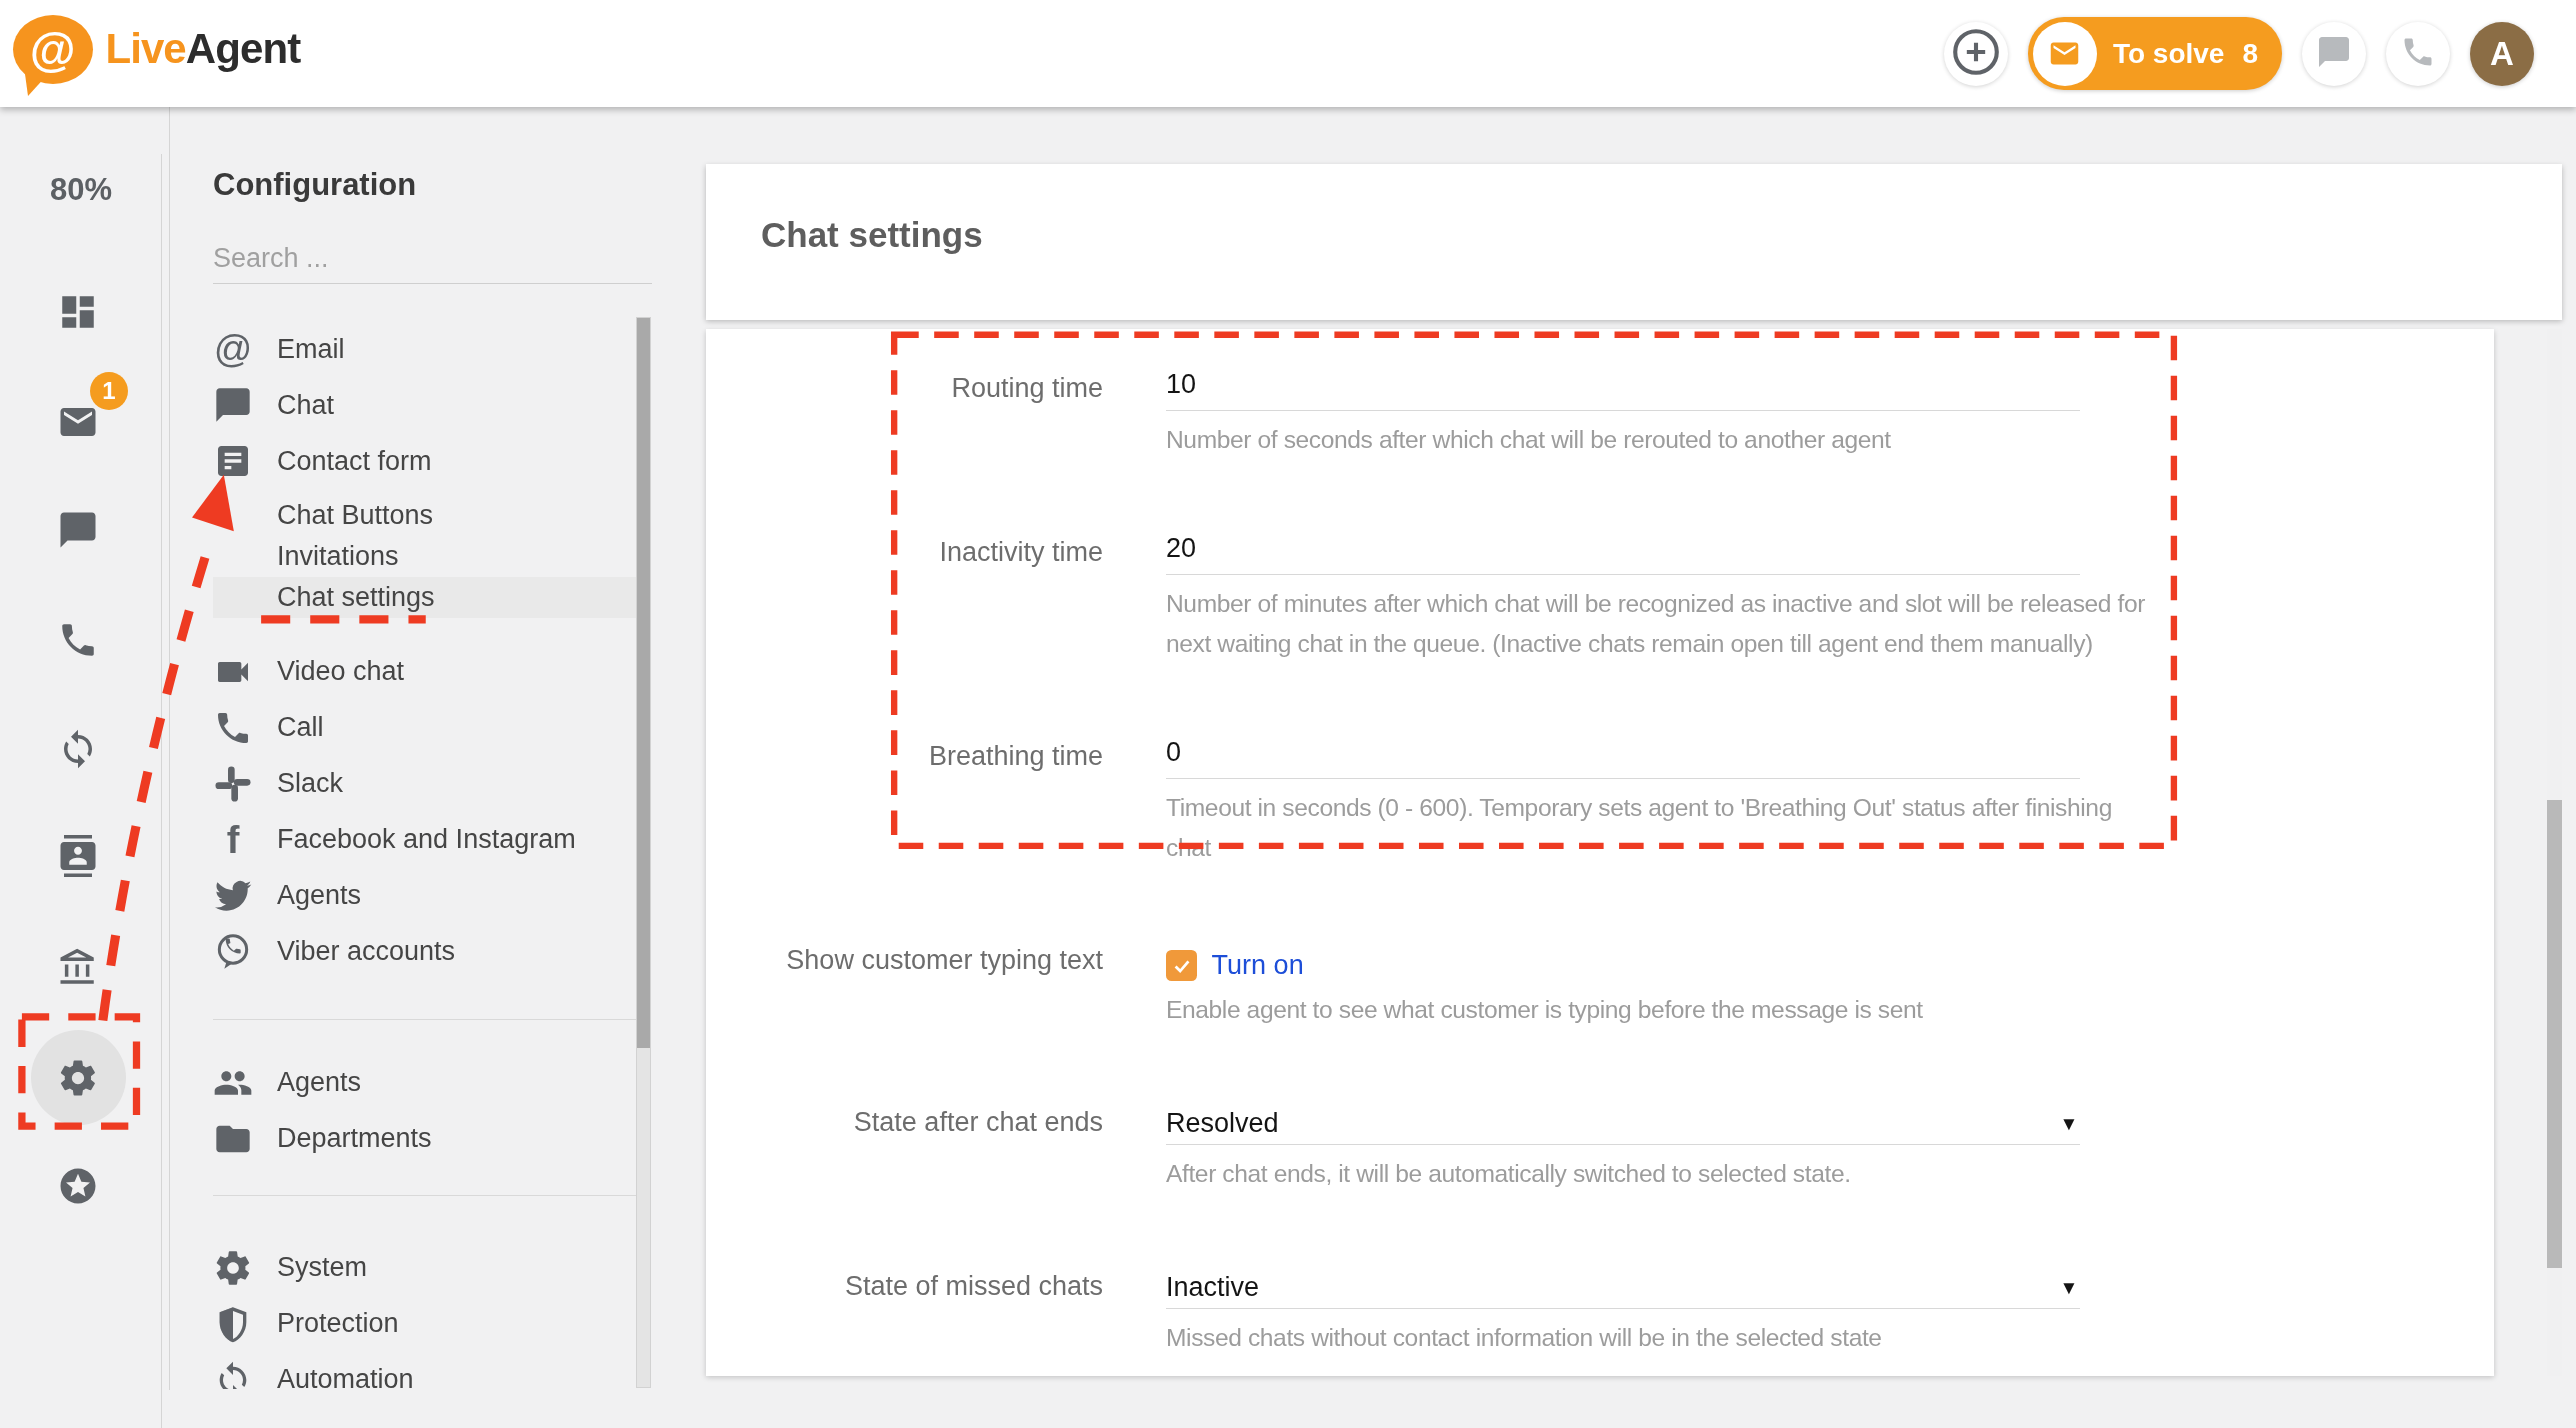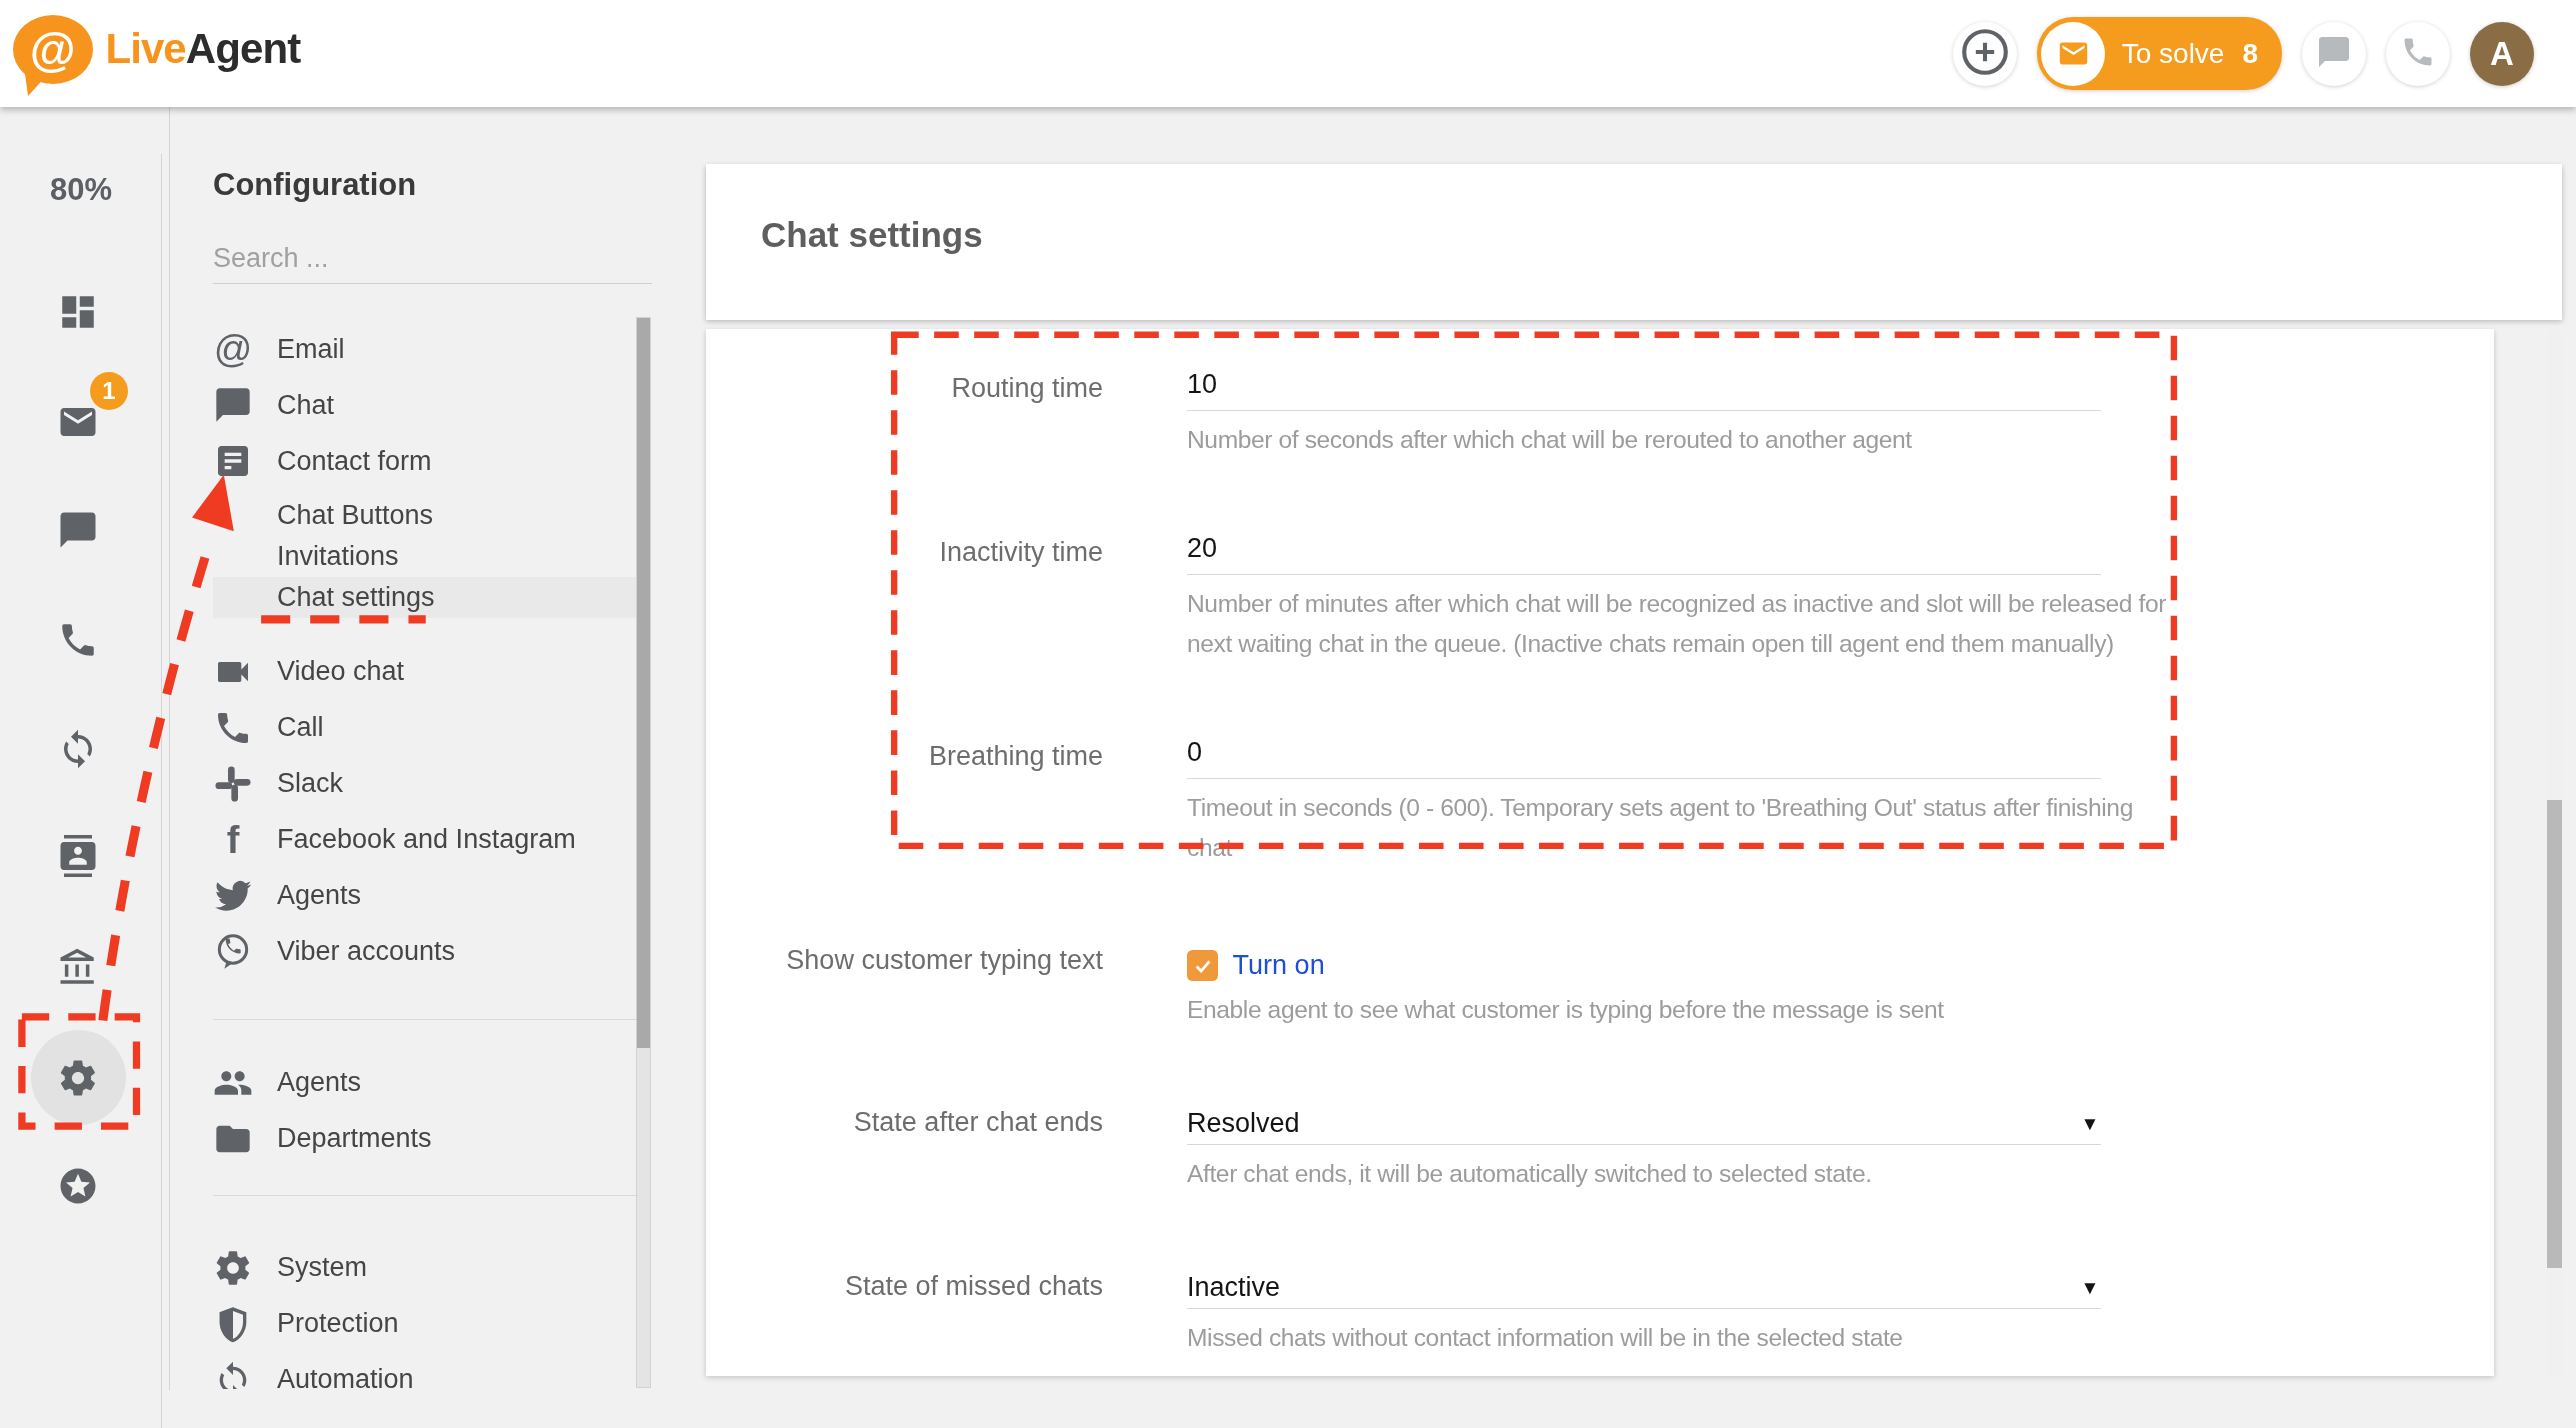--- a/index.html
+++ b/index.html
@@ -16,21 +16,21 @@
                  border-left:3.6px solid transparent; border-right:20px solid transparent; border-top:22px solid #f6941e; }
   .logo-at { color:#fff; font-size:47px; font-weight:700; }
   .logo-text { font-size:42px; font-weight:700; margin-left:12.7px; letter-spacing:-0.9px; color:#2d2d2d; }
   .logo-live { color:#f6941e; }
   .topbar-actions { position:absolute; right:42px; top:0; height:107px; display:flex; align-items:center; gap:20px; }
   .circle-btn { width:64px; height:64px; border-radius:50%; background:#fff; box-shadow:0 0.9px 4.5px rgba(0,0,0,.18);
                 display:flex; align-items:center; justify-content:center; }
   .pill { height:73px; border-radius:36px; background:#f59c1f; display:flex; align-items:center;
           padding:3.6px 24px 3.6px 4.5px; box-shadow:0 0.9px 4.5px rgba(0,0,0,.2); }
   .pill-circle { width:64px; height:64px; border-radius:50%; background:#fff; display:flex; align-items:center; justify-content:center; }
-  .pill-label { color:#fff; font-size:28px; font-weight:400; margin-left:16.4px; }
+  .pill-label { color:#fff; font-size:28px; font-weight:700; margin-left:16.4px; }
   .pill-count { color:#fff; font-size:28px; font-weight:700; margin-left:18px; }
   .avatar { width:64px; height:64px; border-radius:50%; background:#8b6d45; color:#fff; font-size:33px; font-weight:700;
             display:flex; align-items:center; justify-content:center; box-shadow:0 0.9px 4.5px rgba(0,0,0,.2); }
 
   
   .rail { position:absolute; left:0; top:107px; width:162px; height:1321px; }
   .rail-divider { position:absolute; top:47px; bottom:0; width:0.9px; background:#d5d5d5; }
   .rail-zoom { position:absolute; left:0; top:65px; width:162px; text-align:center;
                font-size:31px; font-weight:700; color:#5c6064; }
   .rail-item { position:absolute; left:57px; width:42px; height:42px; }
@@ -63,21 +63,21 @@
   .panel-sb-thumb { position:absolute; left:0; top:0; width:12.7px; height:730px; background:#a9a9a9; }
 
   
   .card-header { position:absolute; left:706px; top:164px; width:1856px; height:156px; background:#fff;
                  box-shadow:0 1.8px 5.5px rgba(0,0,0,.25); z-index:5; }
   .card-title { position:absolute; left:55px; top:51px; font-size:35px; font-weight:700; color:#5e5e5e; }
   .card-body { position:absolute; left:706px; top:329px; width:1788px; height:1047px; background:#fff;
                box-shadow:0 1.8px 5.5px rgba(0,0,0,.2); padding:40px 0 0 50px; z-index:4; }
   .field { display:flex; margin-bottom:73px; }
   .field-label { width:347px; text-align:right; font-size:27px; color:#6d6d6d; padding-top:3.6px; flex:none; }
-  .field-main { width:914px; margin-left:84px; flex:none; }
+  .field-main { width:914px; margin-left:63px; flex:none; }
   .finput { height:42px; border-bottom:1.8px solid #d8d8d8; font-size:27px; color:#141414;
             display:flex; align-items:flex-start; justify-content:space-between; }
   .fselect { cursor:pointer; align-items:center;gap:46px; }
   .arrow { font-size:19px; color:#141414; margin-right:1.8px; }
   .fhelp { font-size:24.6px; color:#9c9c9c; line-height:40px; margin-top:9px; white-space:pre; letter-spacing:-0.4px; }
   .checkline { display:flex; align-items:flex-end; gap:14.6px; height:40px; font-size:27px; color:#1d4ed8; }
   .checkbox { width:31px; height:31px; border-radius:5.5px; background:#f0993a; display:flex; align-items:center;
               justify-content:center; flex:none; cursor:pointer; }
   .main-sb { position:absolute; left:2547px; top:329px; width:14.6px; height:1047px; background:#f0f0f1; z-index:6; }
   .main-sb-thumb { position:absolute; left:0; top:471px; width:14.6px; height:468px; background:#b9b9b9; }

